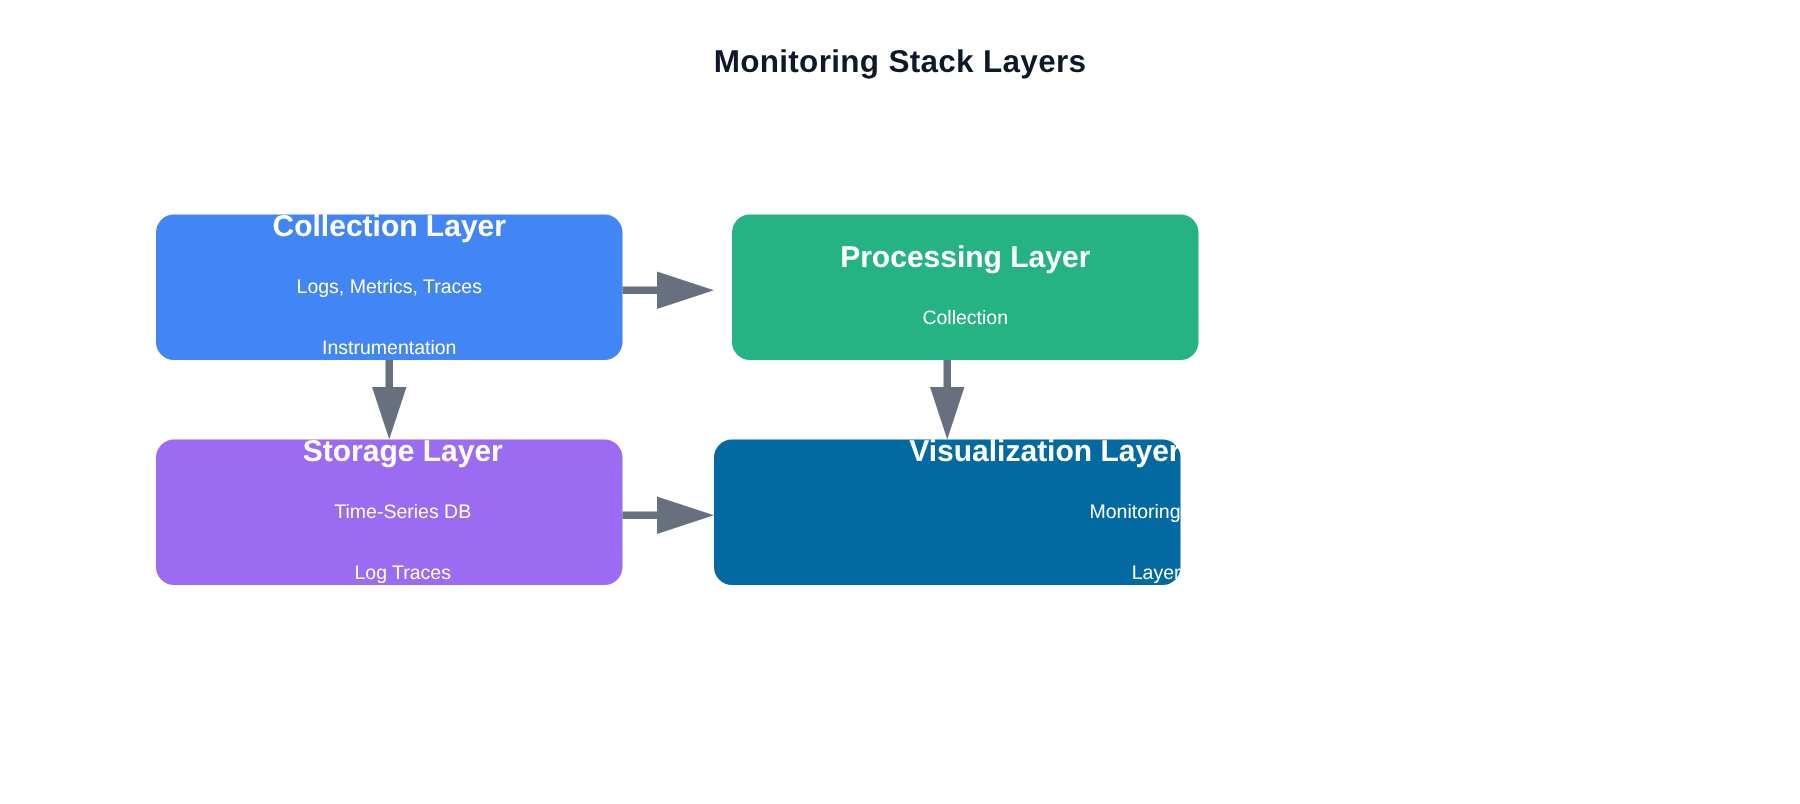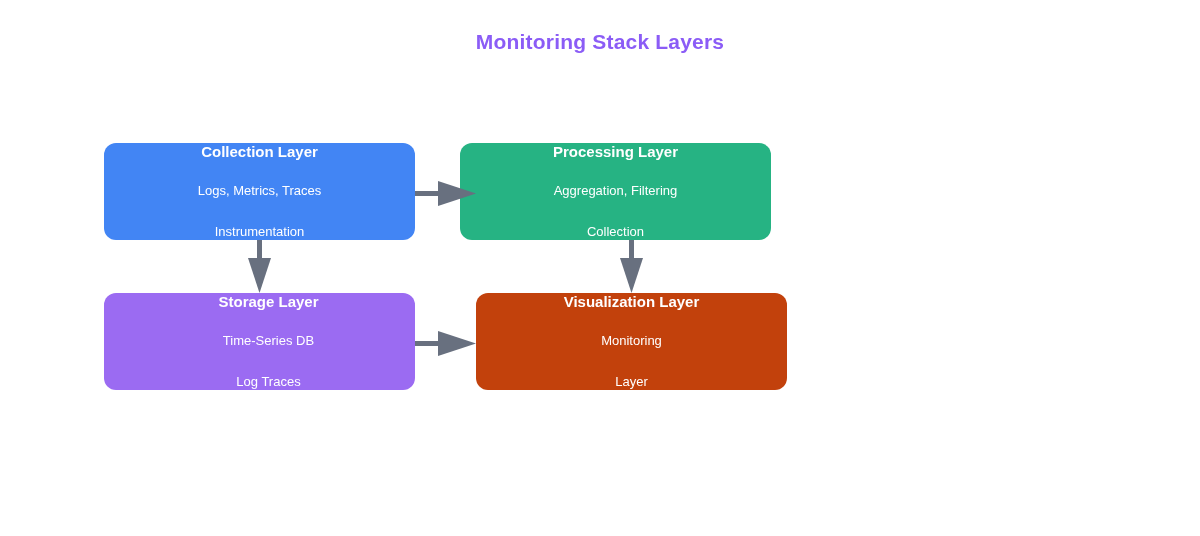--- a/index.html
+++ b/index.html
@@ -37,74 +37,73 @@
     border-radius: 12px;
     box-sizing: border-box;
     display: flex;
     flex-direction: column;
     align-items: center;
     justify-content: center;
     color: #ffffff;
     padding-top: 2px;
   }
   .node-title {
-    font-size: 15px;
+    font-size: 20px;
     font-weight: bold;
     line-height: 21px;
     color: #ffffff;
     text-align: center;
   }
   .node-sub {
     font-size: 13px;
     font-weight: normal;
     line-height: 25px;
     color: #ffffff;
     text-align: center;
     margin-top: 16px;
   }
   .node-collection { left: 104px; top: 143px; background: #4285f4; }
-  .node-processing { left: 460px; top: 143px; background: #26b383; }
+  .node-processing { left: 488px; top: 143px; background: #26b383; }
   .node-storage    { left: 104px; top: 293px; background: #9b6bf2; padding-left: 18px; }
   .node-visualization { left: 476px; top: 293px; background: #f0a229; }
 
   .arrow-svg {
     position: absolute;
     overflow: visible;
   }
   .arrow-h-top { left: 415px; top: 178px; }
   .arrow-h-bottom { left: 415px; top: 328px; }
   .arrow-v-left { left: 244px; top: 240px; }
   .arrow-v-right { left: 616px; top: 240px; }
 </style>
 </head>
 <body>
 
 <div id="canvas" style="background: rgb(255, 255, 255);">
 
-  <div class="diagram-title" style="color: #8b5cf6;">Monitoring Stack Layers</div>
+  <div class="diagram-title" style="color: #0f172a;">Monitoring Stack Layers</div>
 
   <div class="layer-node node-collection" style="background: rgb(66, 133, 244); color: rgb(255, 255, 255);">
     <div class="node-title">Collection Layer</div>
     <div class="node-sub">Logs, Metrics, Traces</div>
     <div class="node-sub">Instrumentation</div>
   </div>
 
   <div class="layer-node node-processing" style="background: rgb(38, 179, 131); color: rgb(255, 255, 255);">
     <div class="node-title">Processing Layer</div>
-    <div class="node-sub">Aggregation, Filtering</div>
     <div class="node-sub">Collection</div>
   </div>
 
   <div class="layer-node node-storage" style="background: rgb(155, 107, 242); color: rgb(255, 255, 255);">
     <div class="node-title">Storage Layer</div>
     <div class="node-sub">Time-Series DB</div>
     <div class="node-sub">Log Traces</div>
   </div>
 
-  <div class="layer-node node-visualization" style="background: #c2410c; color: rgb(255, 255, 255);">
+  <div class="layer-node node-visualization" style="background: #0369a1; color: rgb(255, 255, 255); align-items: flex-end;">
     <div class="node-title">Visualization Layer</div>
     <div class="node-sub">Monitoring</div>
     <div class="node-sub">Layer</div>
   </div>
 
   <svg class="arrow-svg arrow-h-top" width="62" height="32">
     <rect x="0" y="13" width="36" height="5" fill="#68707f"></rect>
     <polygon points="23,3 61,15.5 23,28" fill="#68707f"></polygon>
   </svg>
 

